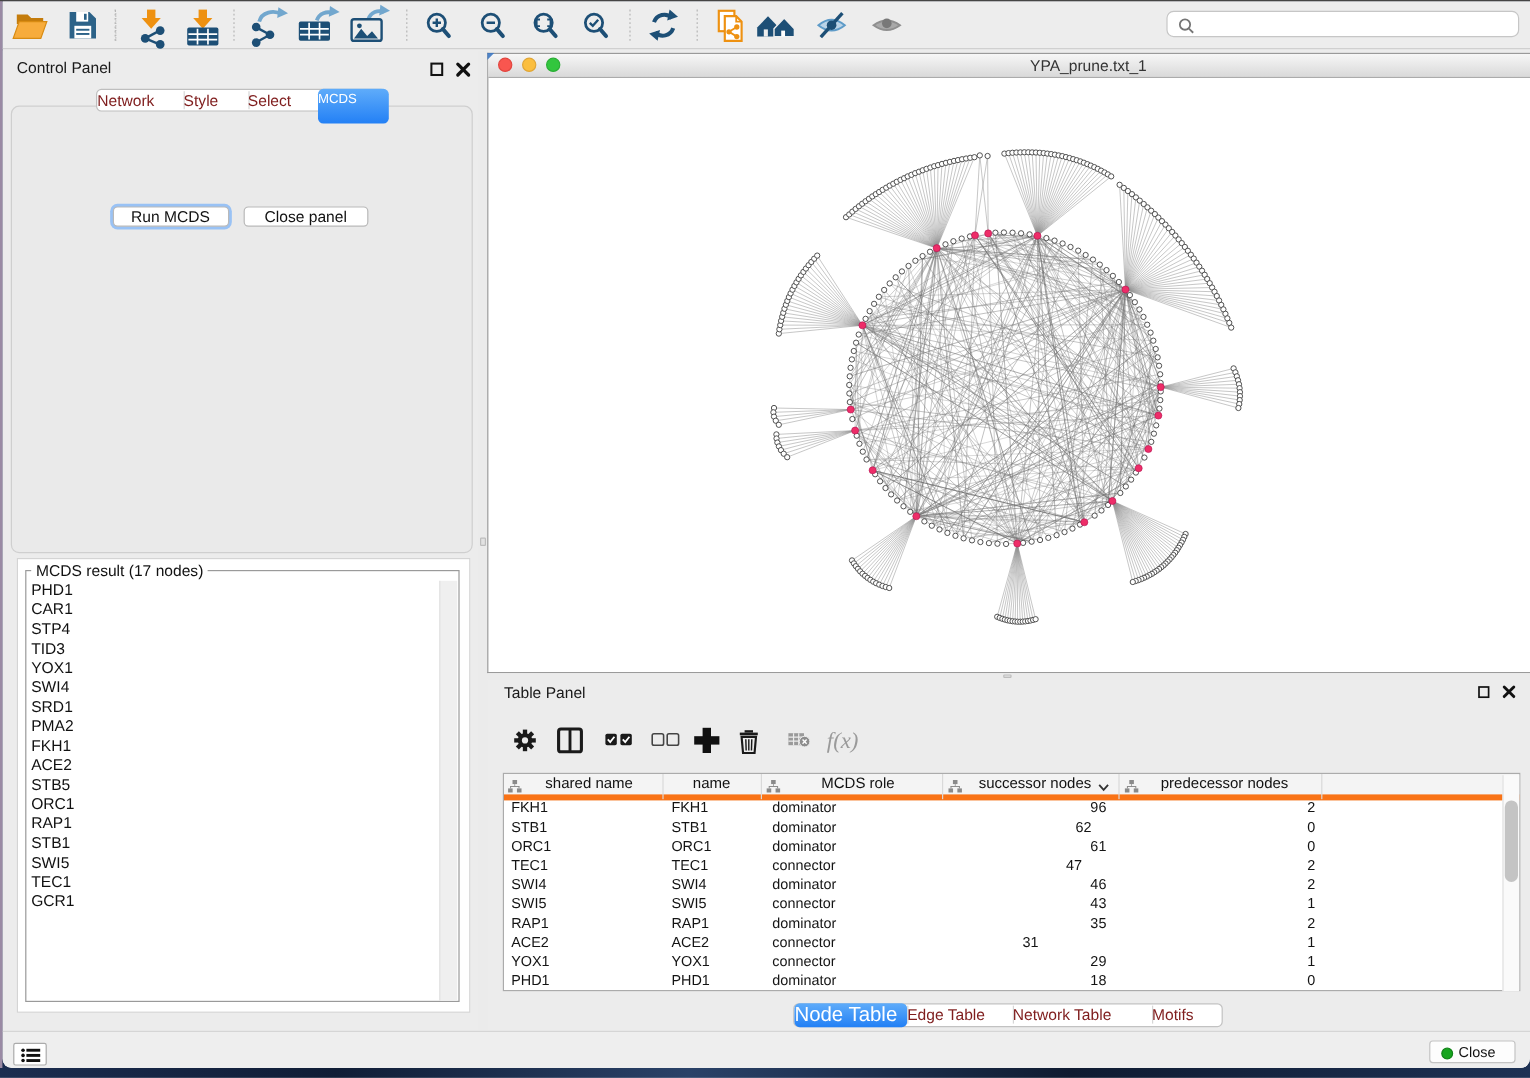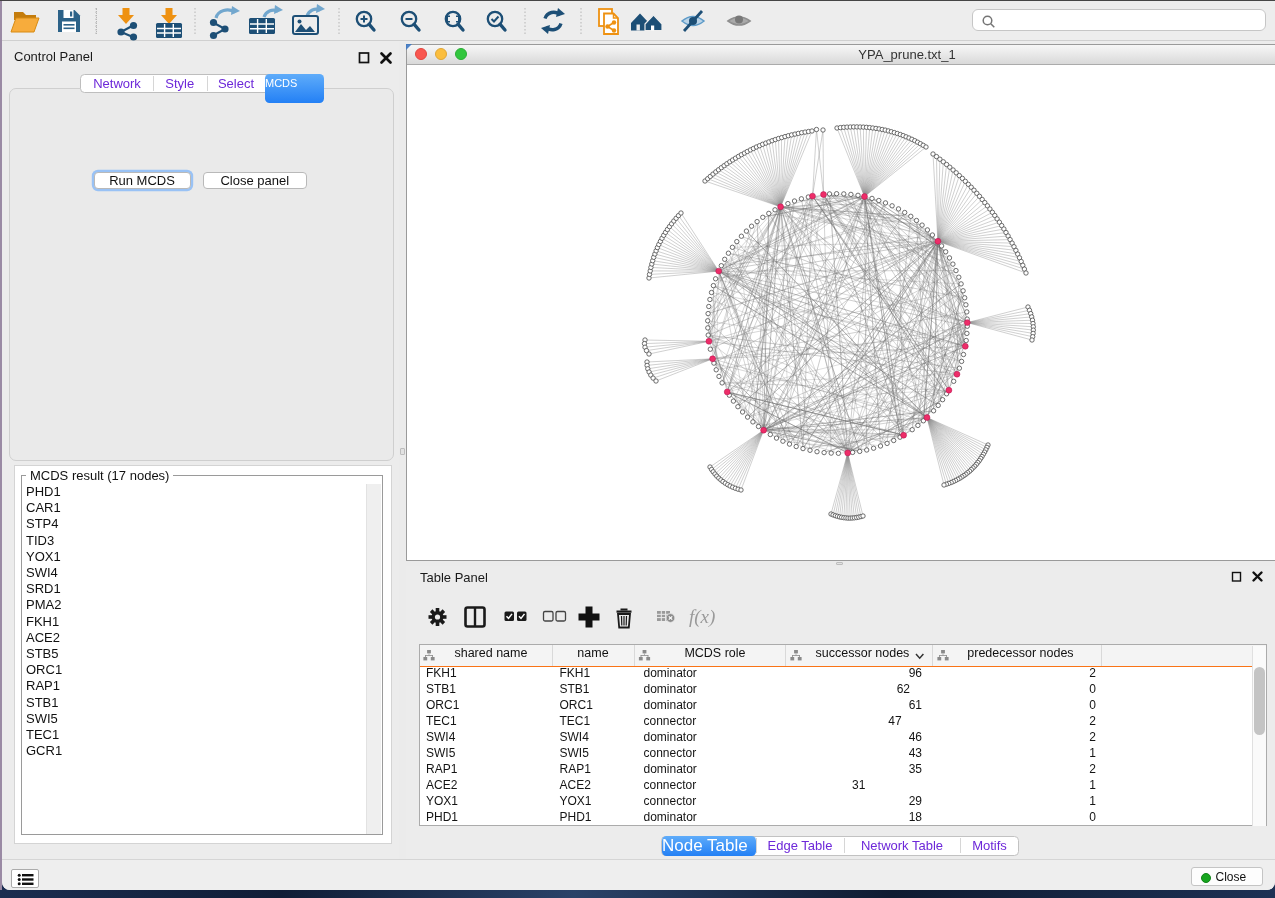--- a/index.html
+++ b/index.html
@@ -5,21 +5,21 @@
 .abs{position:absolute}
 #win{left:2px;top:1px;width:1273px;height:889px;background:#ECECEC;border-bottom-left-radius:8px;border-bottom-right-radius:8px;overflow:hidden}
 #topline{left:0;top:0;width:1275px;height:1px;background:#454545;z-index:50}
 #lstrip{left:0;top:0;width:2px;height:890px;background:#9a8aa4;z-index:40}
 #toolbar{left:0;top:0;width:1273px;height:40px;background:#EDEDED;border-bottom:1px solid #D0D0D0}
 #searchbox{left:970px;top:8px;width:294px;height:22px;background:#fff;border:1px solid #C6C6C6;border-radius:6px}
 .sep{border-left:1px dotted #B5B5B5;top:7px;height:26px;width:0}
 #ctrlpanel{left:0;top:41px;width:399px;height:817px;background:#ECECEC}
 #cp-title{left:12px;top:7px;font-size:13px;color:#1a1a1a}
 #tabs{left:78px;top:32px;width:242px;height:19px;background:#fff;border:1px solid #BEBEBE;border-radius:4.5px}
-.tabseg{top:0;height:17px;font-size:13px;color:#6d28d9;text-align:center;line-height:17px}
+.tabseg{top:0;height:17px;font-size:13px;color:#7f1d1d;line-height:17px}
 .tabdiv{top:1px;height:15px;width:0;border-left:1px solid #D6D6D6}
 #mcdstab{left:184px;top:-1px;width:59px;height:29px;border-radius:4.5px;background:linear-gradient(#5FACFA,#2380F5);color:#fff;font-size:11px;line-height:19px}
 #tabpane{left:6.5px;top:46px;width:385px;height:373px;background:#EAEAEA;border:1px solid #CFCFCF;border-radius:7px}
 #optlabel{left:0;top:72px;width:399px;text-align:center;font-size:13px;color:#111}
 #combo{left:43.5px;top:95.5px;width:312px;height:19px;background:#fff;border:1px solid #B4B4B4;border-radius:4.5px}
 #combotext{left:14px;top:1.5px;font-size:13px;color:#111}
 #combobtn{right:-1px;top:-1px;width:17px;height:19px;border-radius:0 4.5px 4.5px 0;background:linear-gradient(#5FACFA,#2380F5)}
 .btn{top:129.5px;height:17px;background:#fff;border:1px solid #B9B9B9;border-radius:4px;font-size:13px;color:#111;text-align:center;line-height:15.5px}
 #runbtn{left:91.5px;width:97px;box-shadow:0 0 0 2.2px rgba(125,180,248,.75)}
 #closebtn{left:201px;width:103.5px}
@@ -35,21 +35,21 @@
 #nettext{left:0;top:2px;width:1000px;text-align:center;font-size:13px;color:#333}
 .tl{top:2.5px;width:12px;height:12px;border-radius:50%}
 #tlr{left:8px;background:#F9564F;border:1px solid #E2463F}
 #tly{left:28px;background:#FBBE3E;border:1px solid #E0A636}
 #tlg{left:48px;background:#32C63E;border:1px solid #2AAE35}
 #hgap{left:404px;top:560px;width:869px;height:5px;background:#EBEBEB}
 #hgrip{left:430px;top:0.8px;width:7px;height:3.5px;background:#E2E2E2;border:1px solid #BDBDBD;border-radius:1px}
 #tablepanel{left:404px;top:565px;width:869px;height:293px;background:#ECECEC}
 #tp-title{left:14px;top:4px;font-size:13px;color:#1a1a1a}
 #tbl{left:13px;top:78px;width:848px;height:182px;background:#fff;border:1px solid #ABABAB}
-#tblhead{left:0;top:0;width:846px;height:22px;background:#F4F4F4;border-bottom:1px solid #f97316}
+#tblhead{left:0;top:0;width:846px;height:22px;background:#F4F4F4;border-bottom:5px solid #f97316}
 .hcell{top:0;height:21px;border-right:1px solid #D9D9D9;font-size:12.5px;color:#111;text-align:center;line-height:17.5px}
 #tblbody{left:0;top:19.5px;width:846px;font-size:12px;color:#141414}
 .trow{height:16.1px;line-height:16.1px;white-space:pre}
 .c{position:absolute}
 #tscroll{right:0px;top:0.5px;width:14.5px;height:180px;background:#FAFAFA;border-left:1px solid #E0E0E0}
 #tthumb{left:1.5px;top:21px;width:11px;height:68px;background:#C4C4C4;border-radius:5.5px}
 #btabs{left:255px;top:270px;width:358px;height:20px;background:#fff;border:1px solid #C2C2C2;border-radius:4.5px}
 #nodetab{left:0px;top:-1px;width:94px;height:20px;border-radius:4.5px;background:linear-gradient(#5FACFA,#2380F5);color:#fff;font-size:17px;text-align:left;line-height:20px}
 #statusbar{left:0;top:858px;width:1273px;height:31px;background:#EEEEEE;border-top:1px solid #D5D5D5}
 #listbtn{left:9px;top:8.5px;width:27.5px;height:19px;background:#fff;border:1px solid #ABABAB;border-radius:2px}
@@ -1200,21 +1200,21 @@
               <path d="M-0.3,8.4 h0.6 v1.8 h-0.6 z"></path>
               <rect x="-3.7" y="10" width="7.4" height="0.8"></rect>
               <rect x="-3.9" y="10" width="0.8" height="2"></rect>
               <rect x="3.1" y="10" width="0.8" height="2"></rect>
             </g>
             <path d="M496,9 l3.7,4.2 3.7,-4.2" fill="none" stroke="#333" stroke-width="1.5"></path>
           </svg>
       </div>
       <div class="abs" id="tblbody">
           <div class="trow"><span class="c" style="left:6px">FKH1</span><span class="c" style="left:139.5px">FKH1</span><span class="c" style="left:223.5px">dominator</span><span class="c" style="left:432px;width:70px;text-align:right">96</span><span class="c" style="left:606px;width:70px;text-align:right">2</span></div>
-          <div class="trow"><span class="c" style="left:6px">STB1</span><span class="c" style="left:139.5px">STB1</span><span class="c" style="left:223.5px">dominator</span><span class="c" style="left:420px;width:70px;text-align:right">62</span><span class="c" style="left:606px;width:70px;text-align:right">0</span></div>
+          <div class="trow"><span class="c" style="left:6px">STB1</span><span class="c" style="left:139.5px">STB1</span><span class="c" style="left:223.5px">dominator</span><span class="c" style="left:448px;width:70px;text-align:center">62</span><span class="c" style="left:606px;width:70px;text-align:right">0</span></div>
           <div class="trow"><span class="c" style="left:6px">ORC1</span><span class="c" style="left:139.5px">ORC1</span><span class="c" style="left:223.5px">dominator</span><span class="c" style="left:432px;width:70px;text-align:right">61</span><span class="c" style="left:606px;width:70px;text-align:right">0</span></div>
           <div class="trow"><span class="c" style="left:6px">TEC1</span><span class="c" style="left:139.5px">TEC1</span><span class="c" style="left:223.5px">connector</span><span class="c" style="left:440px;width:70px;text-align:center">47</span><span class="c" style="left:606px;width:70px;text-align:right">2</span></div>
           <div class="trow"><span class="c" style="left:6px">SWI4</span><span class="c" style="left:139.5px">SWI4</span><span class="c" style="left:223.5px">dominator</span><span class="c" style="left:432px;width:70px;text-align:right">46</span><span class="c" style="left:606px;width:70px;text-align:right">2</span></div>
           <div class="trow"><span class="c" style="left:6px">SWI5</span><span class="c" style="left:139.5px">SWI5</span><span class="c" style="left:223.5px">connector</span><span class="c" style="left:432px;width:70px;text-align:right">43</span><span class="c" style="left:606px;width:70px;text-align:right">1</span></div>
           <div class="trow"><span class="c" style="left:6px">RAP1</span><span class="c" style="left:139.5px">RAP1</span><span class="c" style="left:223.5px">dominator</span><span class="c" style="left:432px;width:70px;text-align:right">35</span><span class="c" style="left:606px;width:70px;text-align:right">2</span></div>
           <div class="trow"><span class="c" style="left:6px">ACE2</span><span class="c" style="left:139.5px">ACE2</span><span class="c" style="left:223.5px">connector</span><span class="c" style="left:432px;width:70px;text-align:left">31</span><span class="c" style="left:606px;width:70px;text-align:right">1</span></div>
           <div class="trow"><span class="c" style="left:6px">YOX1</span><span class="c" style="left:139.5px">YOX1</span><span class="c" style="left:223.5px">connector</span><span class="c" style="left:432px;width:70px;text-align:right">29</span><span class="c" style="left:606px;width:70px;text-align:right">1</span></div>
           <div class="trow"><span class="c" style="left:6px">PHD1</span><span class="c" style="left:139.5px">PHD1</span><span class="c" style="left:223.5px">dominator</span><span class="c" style="left:432px;width:70px;text-align:right">18</span><span class="c" style="left:606px;width:70px;text-align:right">0</span></div>
         </div>
       <div class="abs" id="tscroll">

